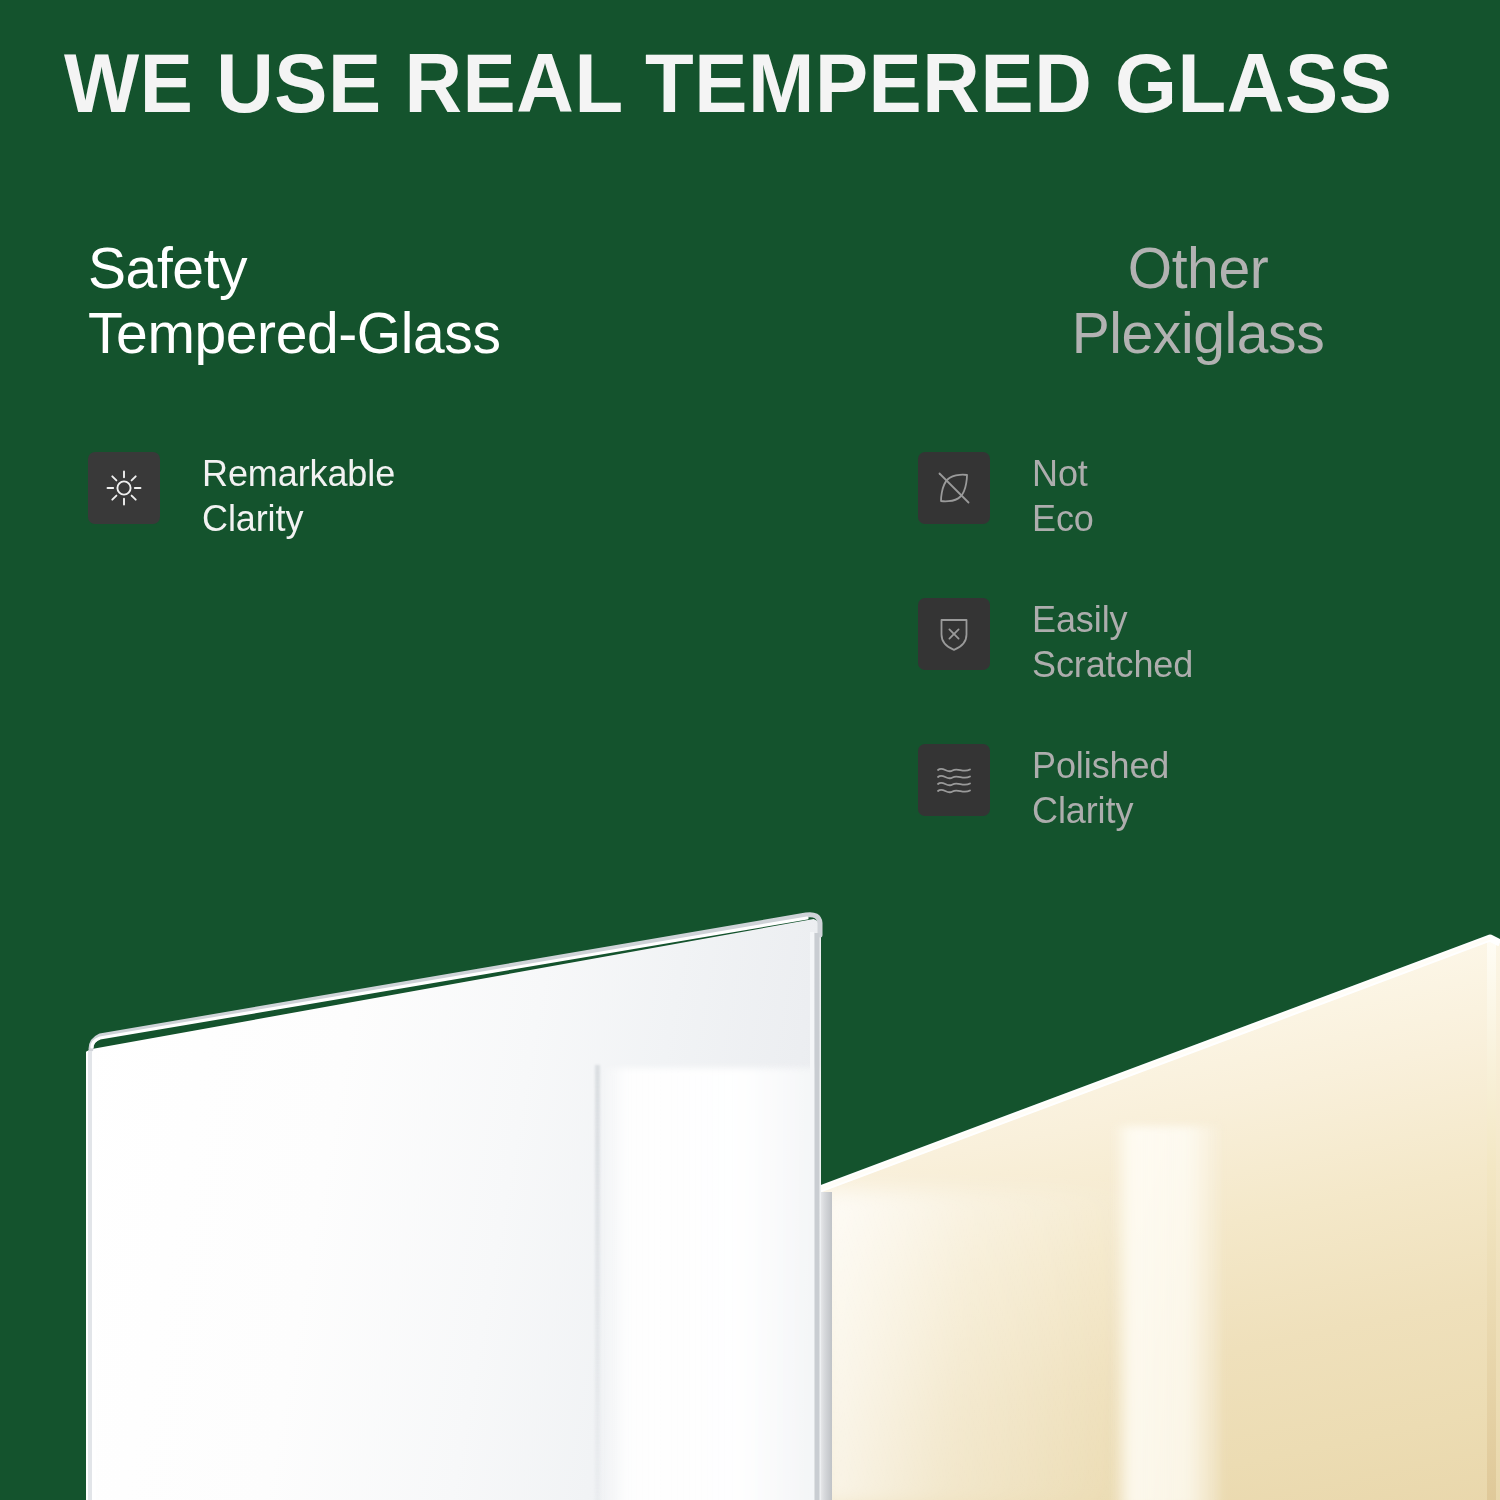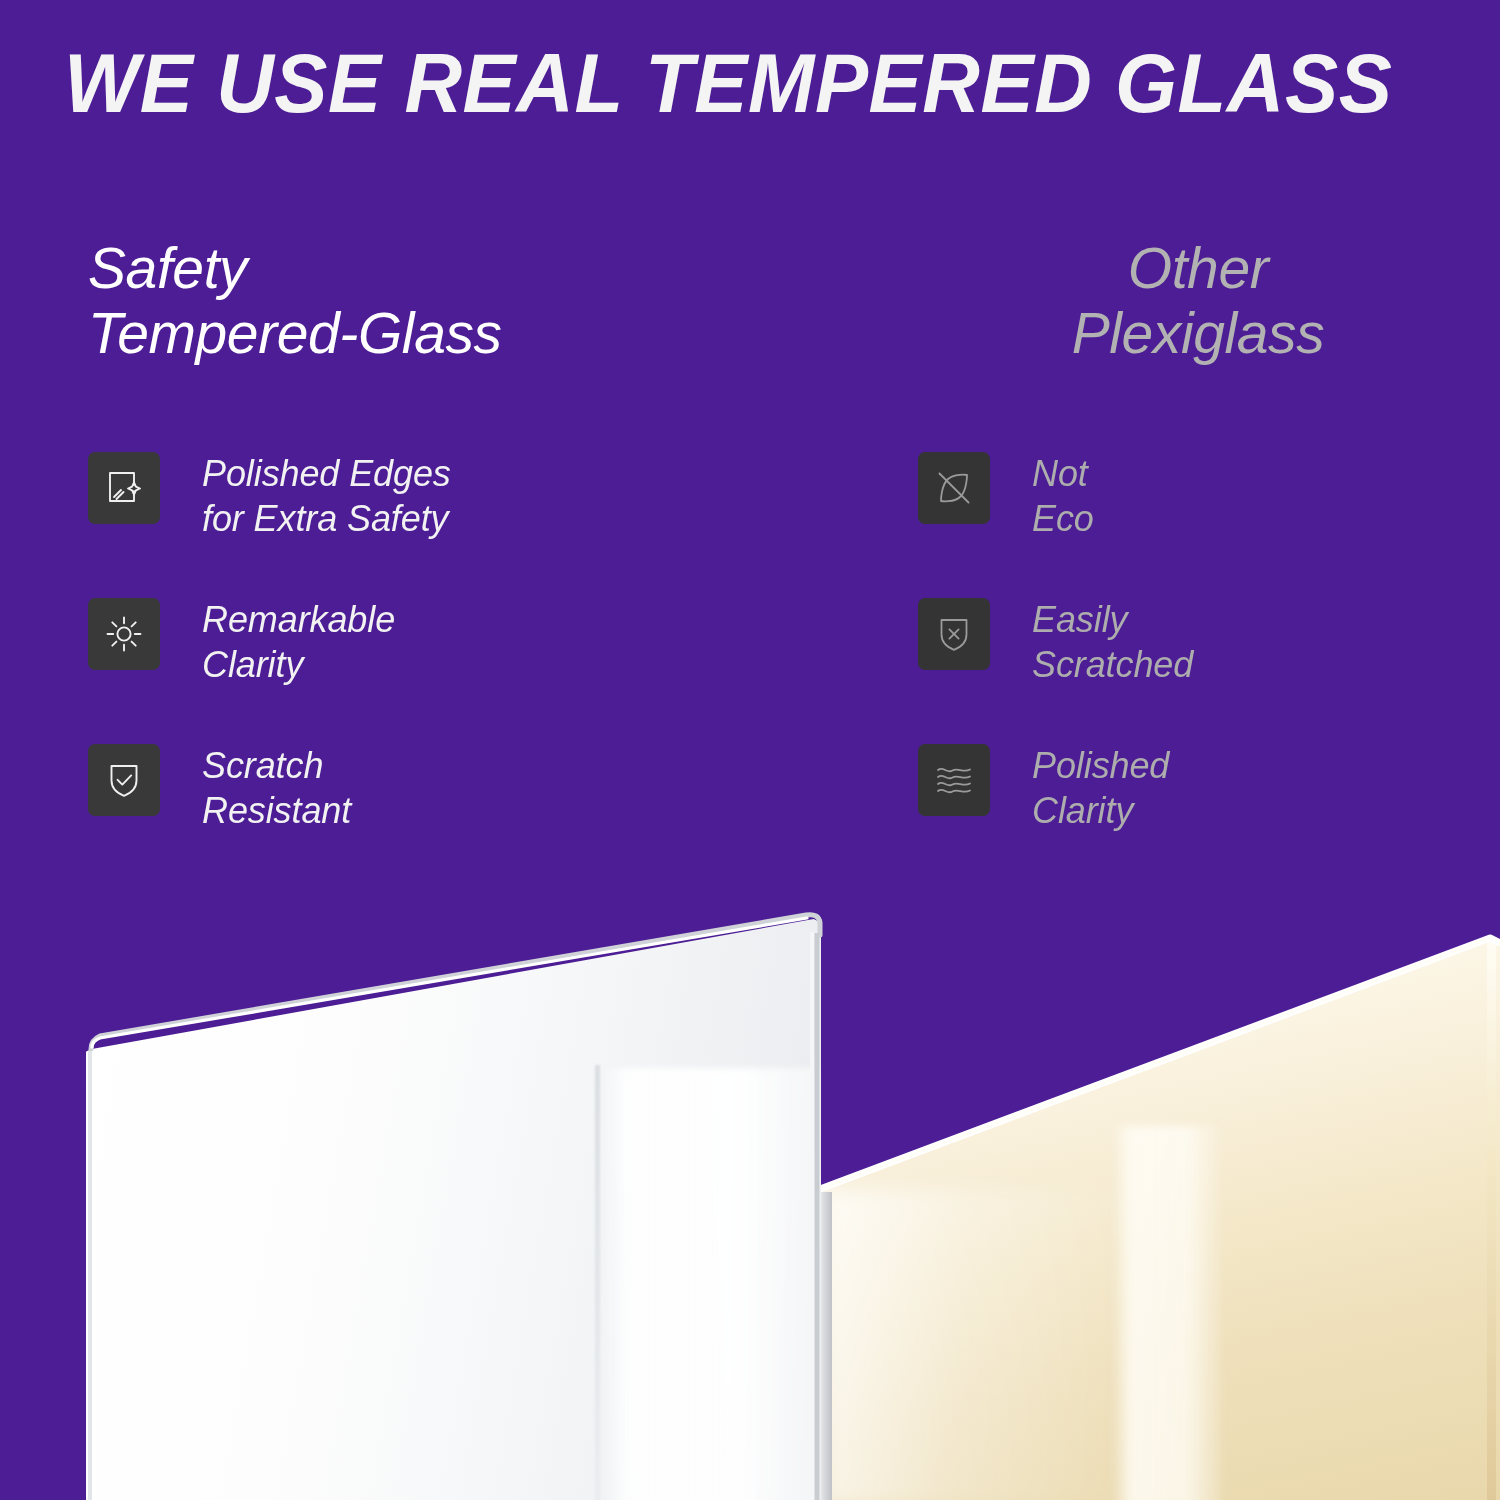--- a/index.html
+++ b/index.html
@@ -7,23 +7,22 @@
   html, body {
     width:1500px; height:1500px;
     background:#262626;
     font-family:"Liberation Sans", sans-serif;
     overflow:hidden;
   }
 
   .poster {
     position:relative;
     width:1500px; height:1500px;
-    background:#4c1d95;
+    background:#14532d;
     overflow:hidden;
-    font-style:italic;
   }
 
   
   .headline {
     position:absolute;
     left:64px; top:42px;
     width:1390px;
     font-family:"Liberation Sans Narrow","Liberation Sans", sans-serif;
     font-weight:700;
     font-size:83px;
@@ -219,61 +218,39 @@
   <h1 class="headline">WE USE REAL TEMPERED GLASS</h1>
 
   <div class="columns">
 
     <div class="col col-left">
       <div class="col-title">Safety
 Tempered-Glass</div>
 
       <div class="features">
 
-        <div class="feature">
-          <span class="icon-tile">
-            <svg width="40" height="40" viewBox="0 0 40 40" fill="none" stroke="#f0f0f0" stroke-width="1.9" stroke-linecap="round" stroke-linejoin="round">
-              <path d="M6 5 H30 V17 M30 23 V33 H6 V5"></path>
-              <path d="M10 29 L17 22"></path>
-              <path d="M12.5 31 L19.5 24"></path>
-              <path d="M30 14.5 L31.9 18.6 L36 20.5 L31.9 22.4 L30 26.5 L28.1 22.4 L24 20.5 L28.1 18.6 Z"></path>
-            </svg>
-          </span>
-          <span class="feature-label">Polished Edges
-for Extra Safety</span>
-        </div>
 
         <div class="feature">
           <span class="icon-tile">
             <svg width="40" height="40" viewBox="0 0 40 40" fill="none" stroke="#f0f0f0" stroke-width="1.9" stroke-linecap="round">
               <circle cx="20" cy="20" r="6.6"></circle>
               <path d="M20 3.5 V9.2"></path>
               <path d="M20 30.8 V36.5"></path>
               <path d="M3.5 20 H9.2"></path>
               <path d="M30.8 20 H36.5"></path>
               <path d="M8.3 8.3 L12.4 12.4"></path>
               <path d="M27.6 27.6 L31.7 31.7"></path>
               <path d="M31.7 8.3 L27.6 12.4"></path>
               <path d="M12.4 27.6 L8.3 31.7"></path>
             </svg>
           </span>
           <span class="feature-label">Remarkable
 Clarity</span>
         </div>
 
-        <div class="feature">
-          <span class="icon-tile">
-            <svg width="40" height="40" viewBox="0 0 40 40" fill="none" stroke="#f0f0f0" stroke-width="1.9" stroke-linecap="round" stroke-linejoin="round">
-              <path d="M7.5 6 H32.5 V20.5 C32.5 28.2 26.6 33.2 20 35.8 C13.4 33.2 7.5 28.2 7.5 20.5 Z"></path>
-              <path d="M13.6 19.8 L18.3 24.6 L27.2 15.4"></path>
-            </svg>
-          </span>
-          <span class="feature-label">Scratch
-Resistant</span>
-        </div>
 
       </div>
     </div>
 
     <div class="col col-right">
       <div class="col-title">Other
 Plexiglass</div>
 
       <div class="features">
 

